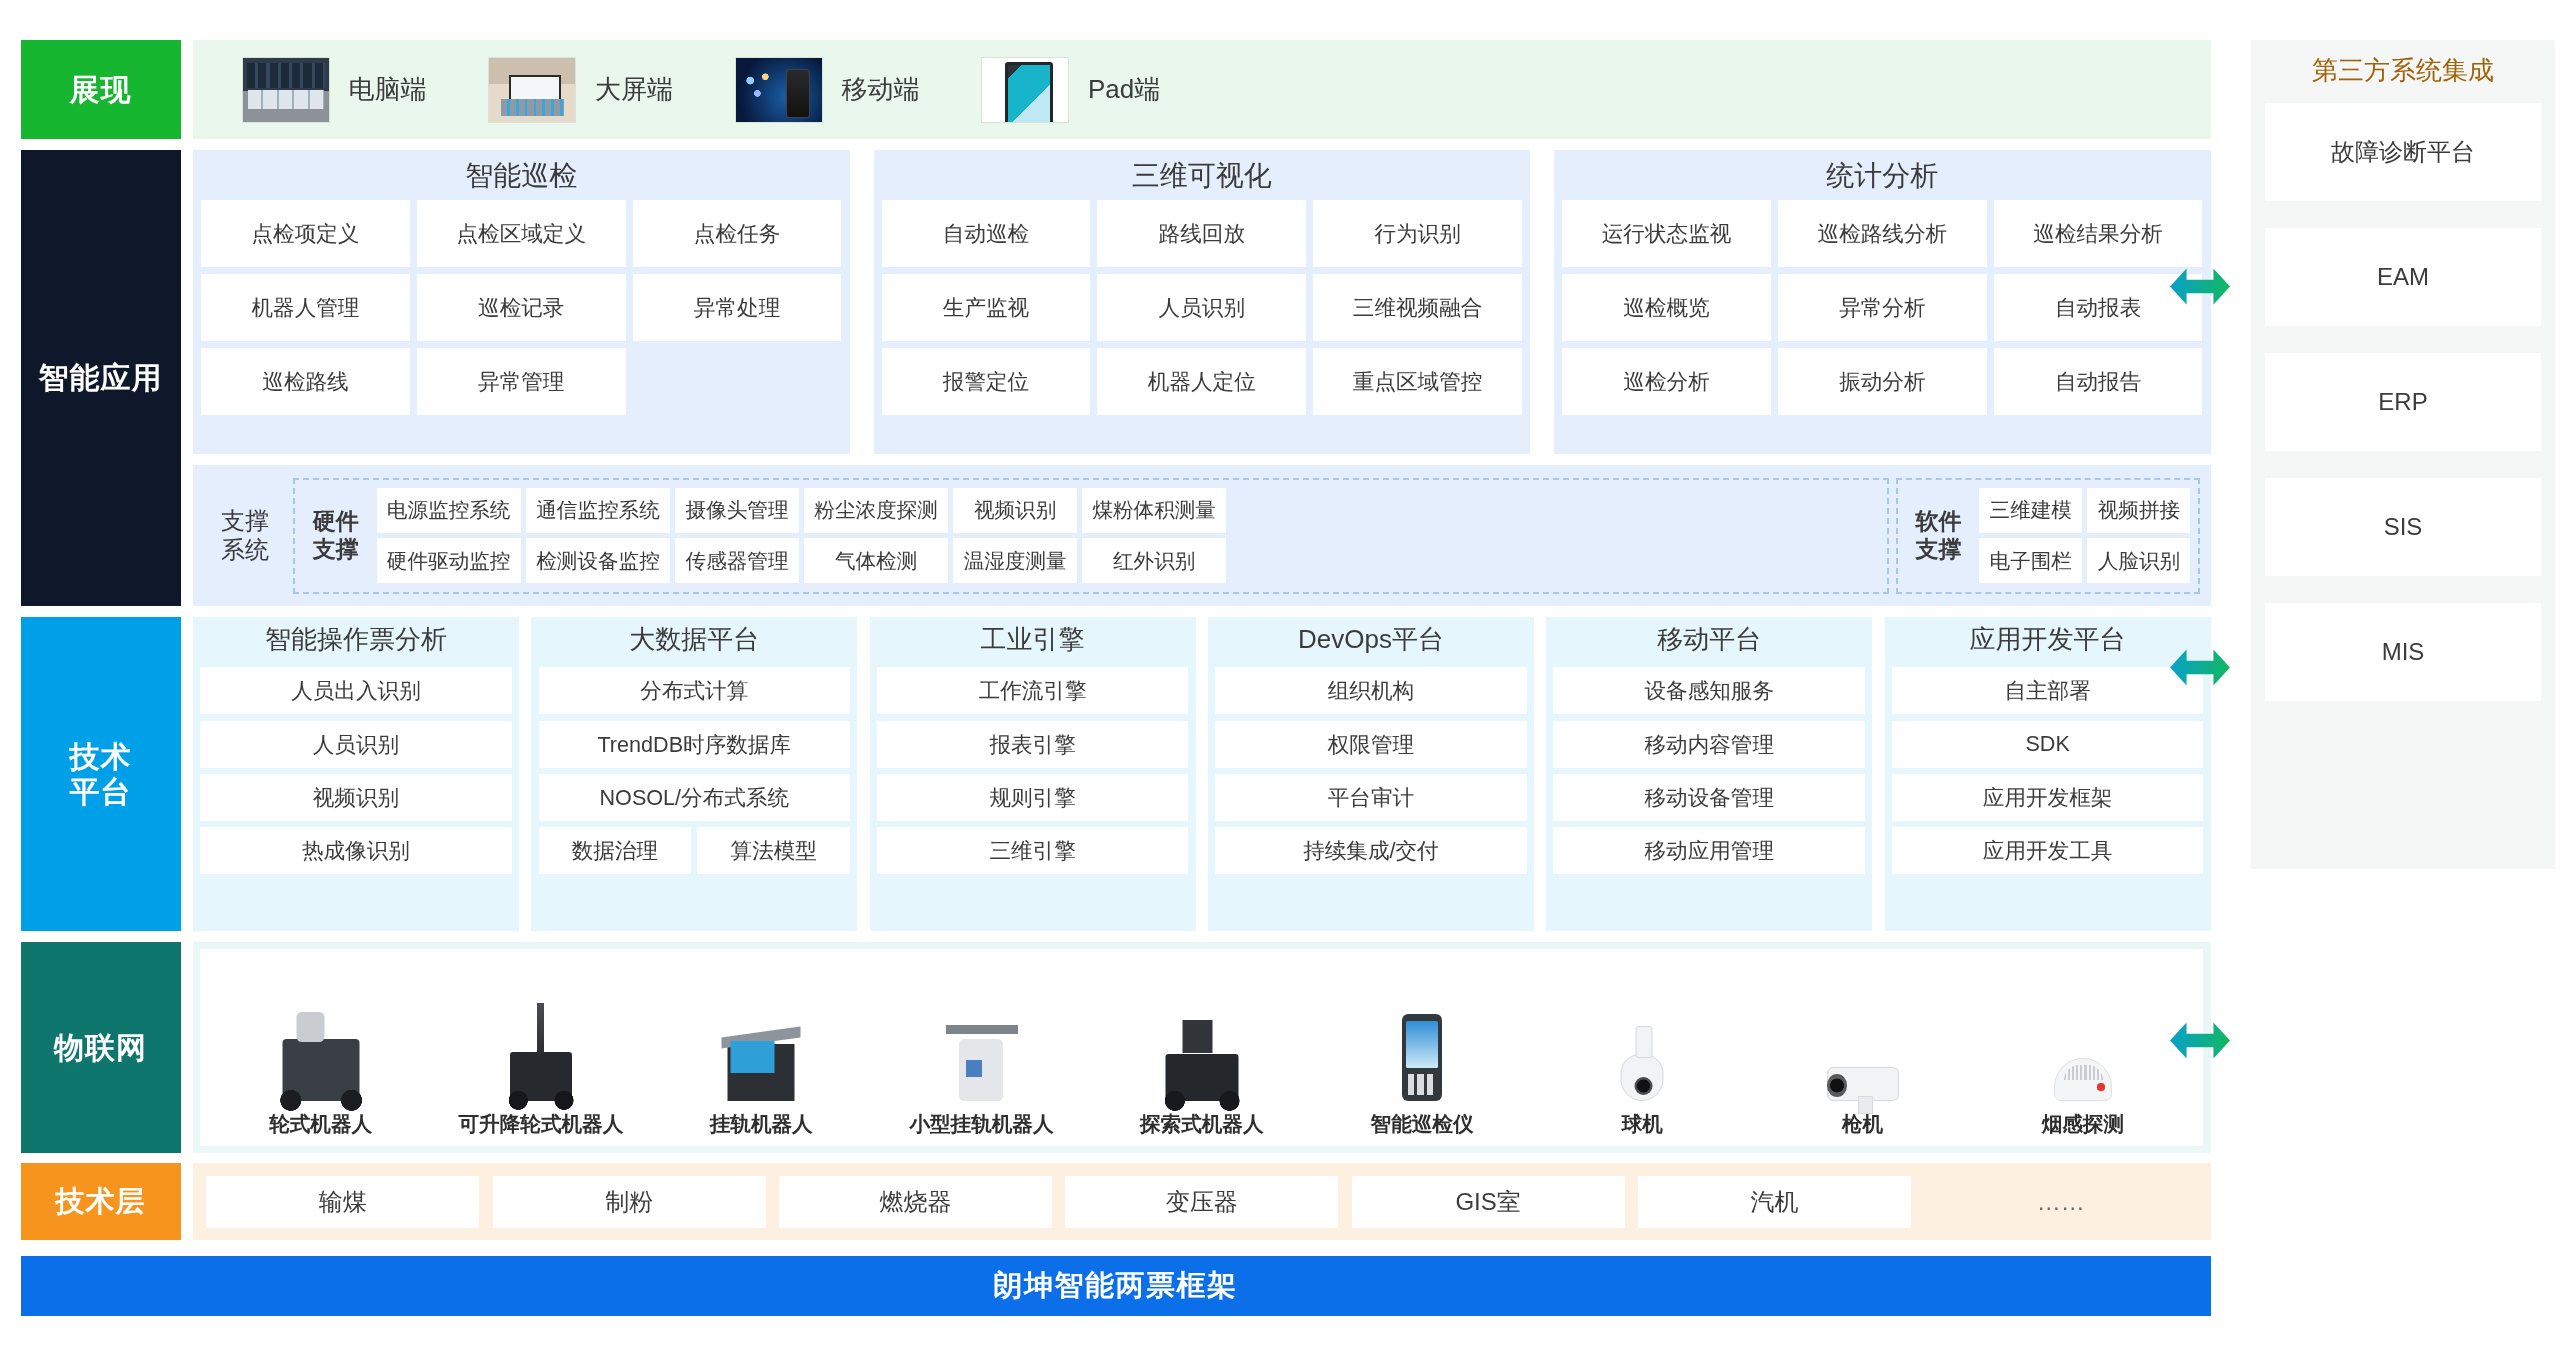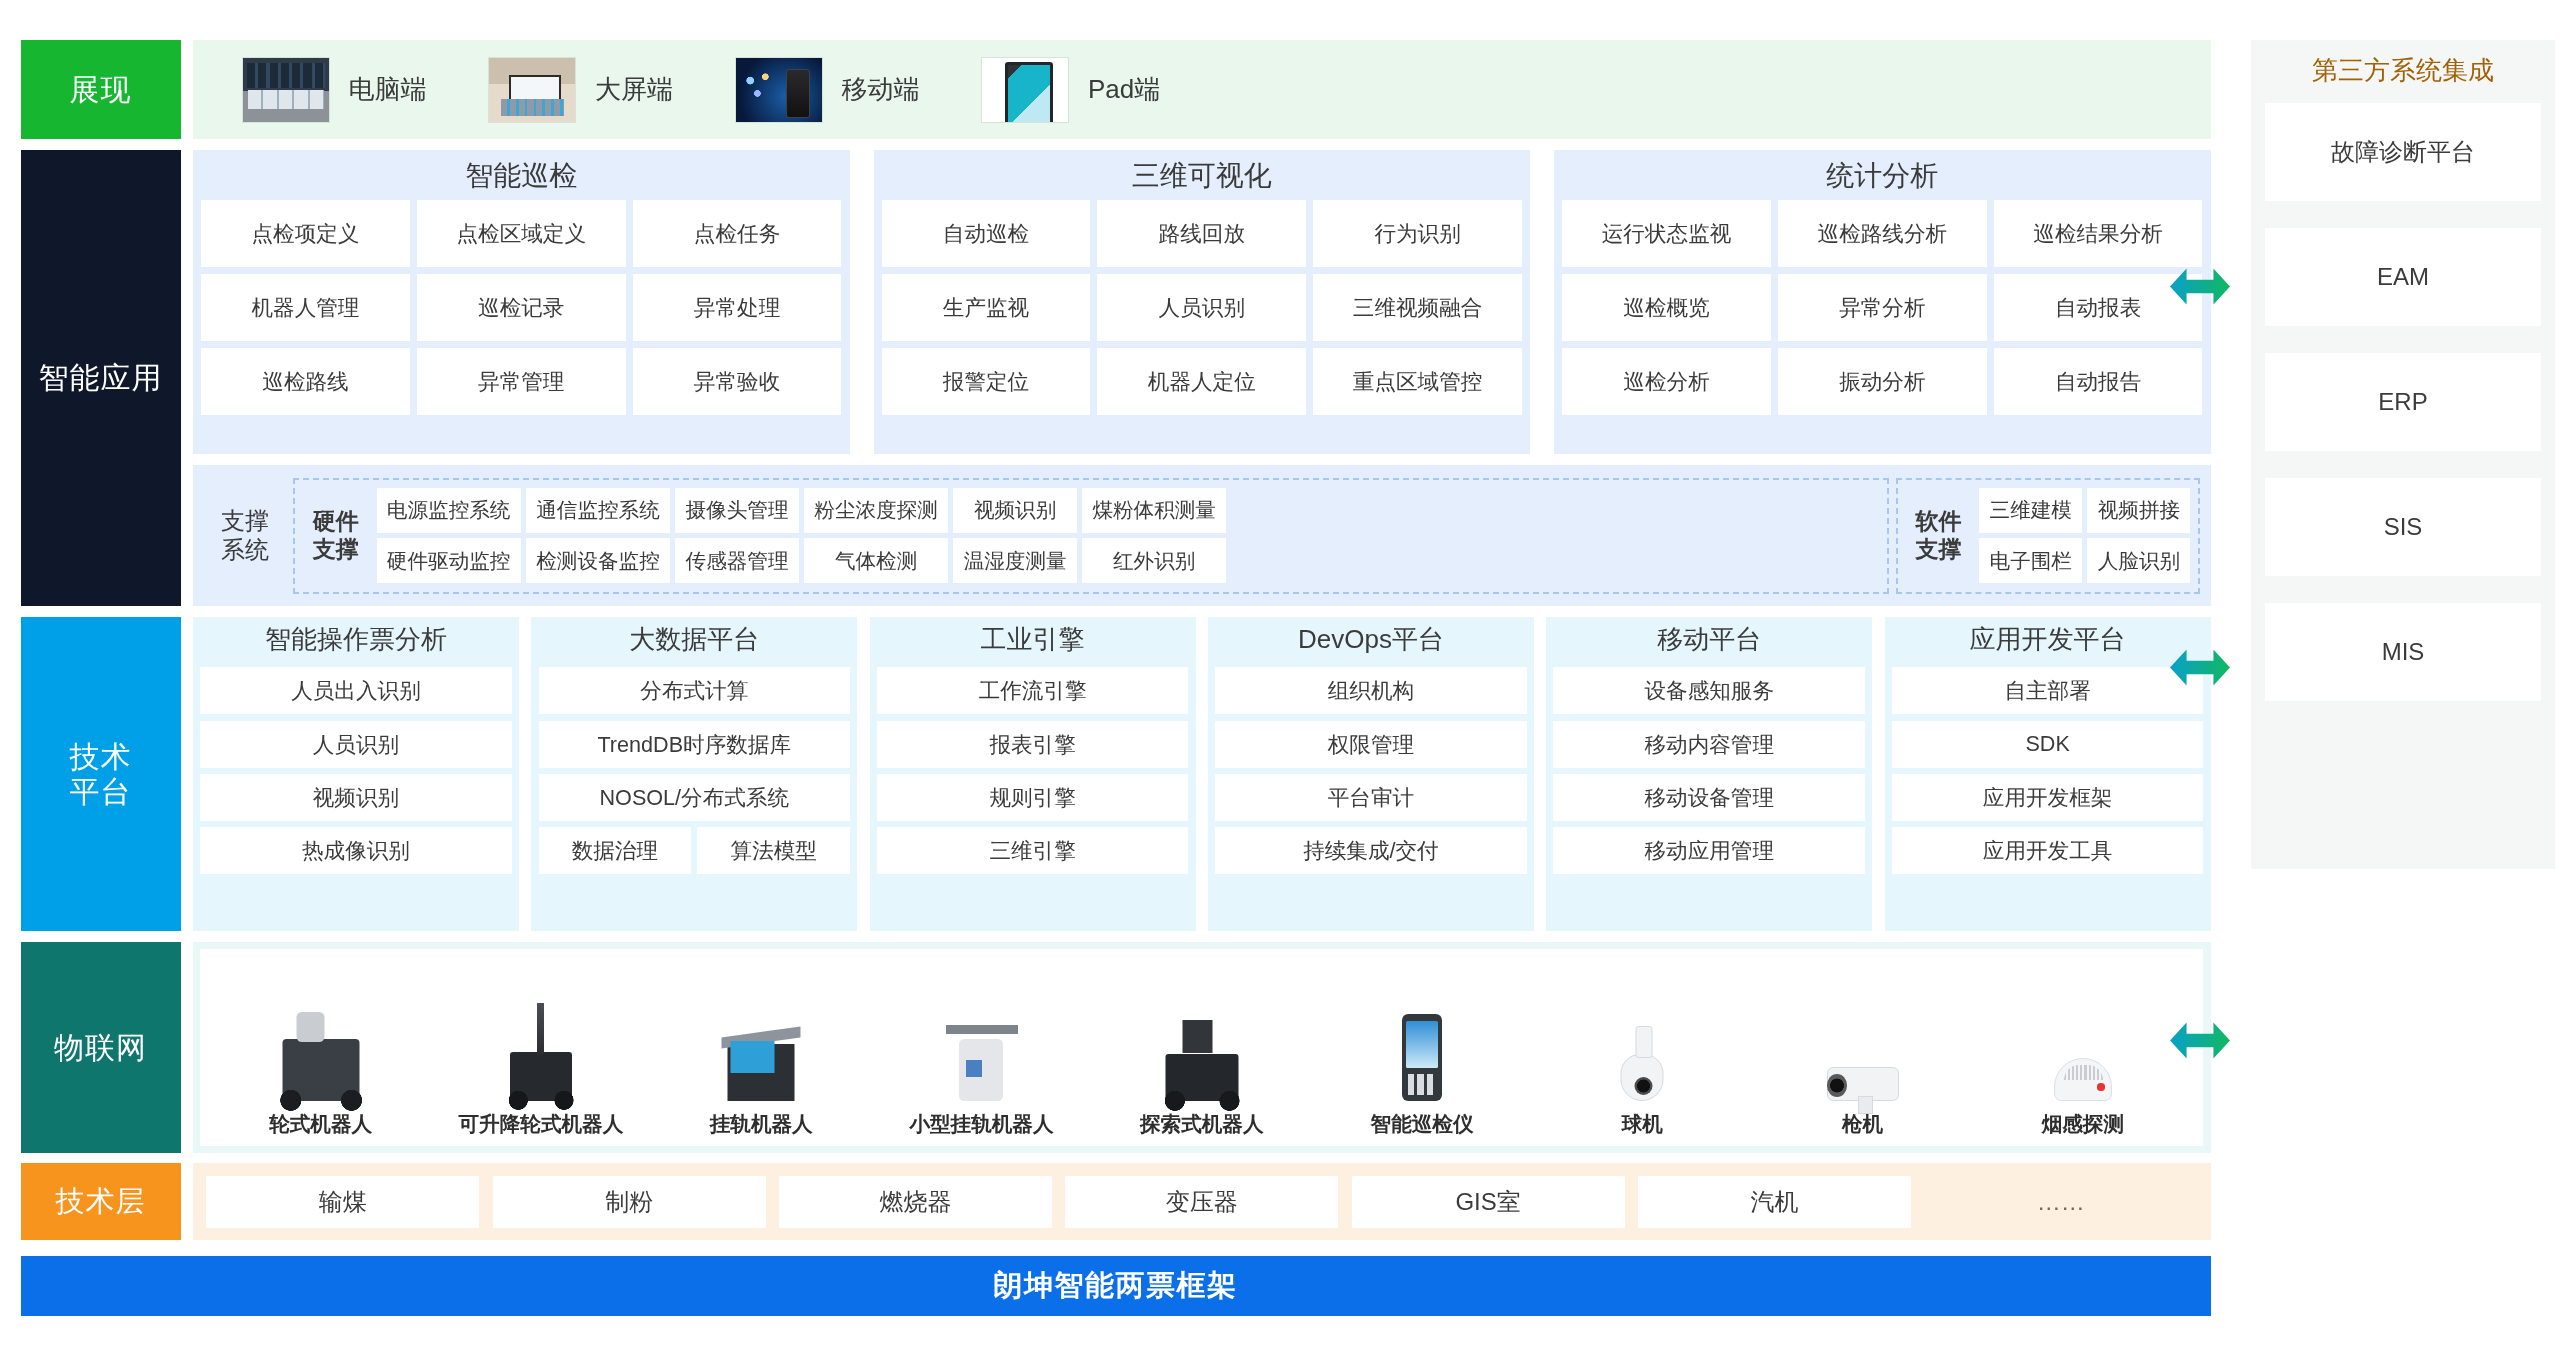--- a/index.html
+++ b/index.html
@@ -7,21 +7,21 @@
     width: 2577px; height: 1369px;
     background: #ffffff;
     font-family: "Liberation Sans", "DejaVu Sans", sans-serif;
     overflow: hidden;
   }
   .page { position: relative; width: 2577px; height: 1369px; }
 
   
   .layer-label {
     display: flex; align-items: center; justify-content: center;
-    color: #ffffff; font-weight: normal; text-align: right;
+    color: #ffffff; font-weight: bold; text-align: right;
     line-height: 1.18; letter-spacing: 1px;
   }
   .cell {
     background: #ffffff;
     display: flex; align-items: center; justify-content: center;
     color: #3b3b3b; text-align: center; white-space: nowrap;
   }
   .group-title {
     text-align: center; color: #3b3b3b; font-size: 28px;
     line-height: 1; padding: 12.4px 0 9.3px 0; white-space: nowrap;
@@ -297,21 +297,20 @@
           <div class="group-title">智能巡检</div>
           <div class="app-grid">
             <div class="cell">点检项定义</div>
             <div class="cell">点检区域定义</div>
             <div class="cell">点检任务</div>
             <div class="cell">机器人管理</div>
             <div class="cell">巡检记录</div>
             <div class="cell">异常处理</div>
             <div class="cell">巡检路线</div>
             <div class="cell">异常管理</div>
-            <div class="cell">异常验收</div>
           </div>
         </div>
 
         <div class="app-group">
           <div class="group-title">三维可视化</div>
           <div class="app-grid">
             <div class="cell">自动巡检</div>
             <div class="cell">路线回放</div>
             <div class="cell">行为识别</div>
             <div class="cell">生产监视</div>

